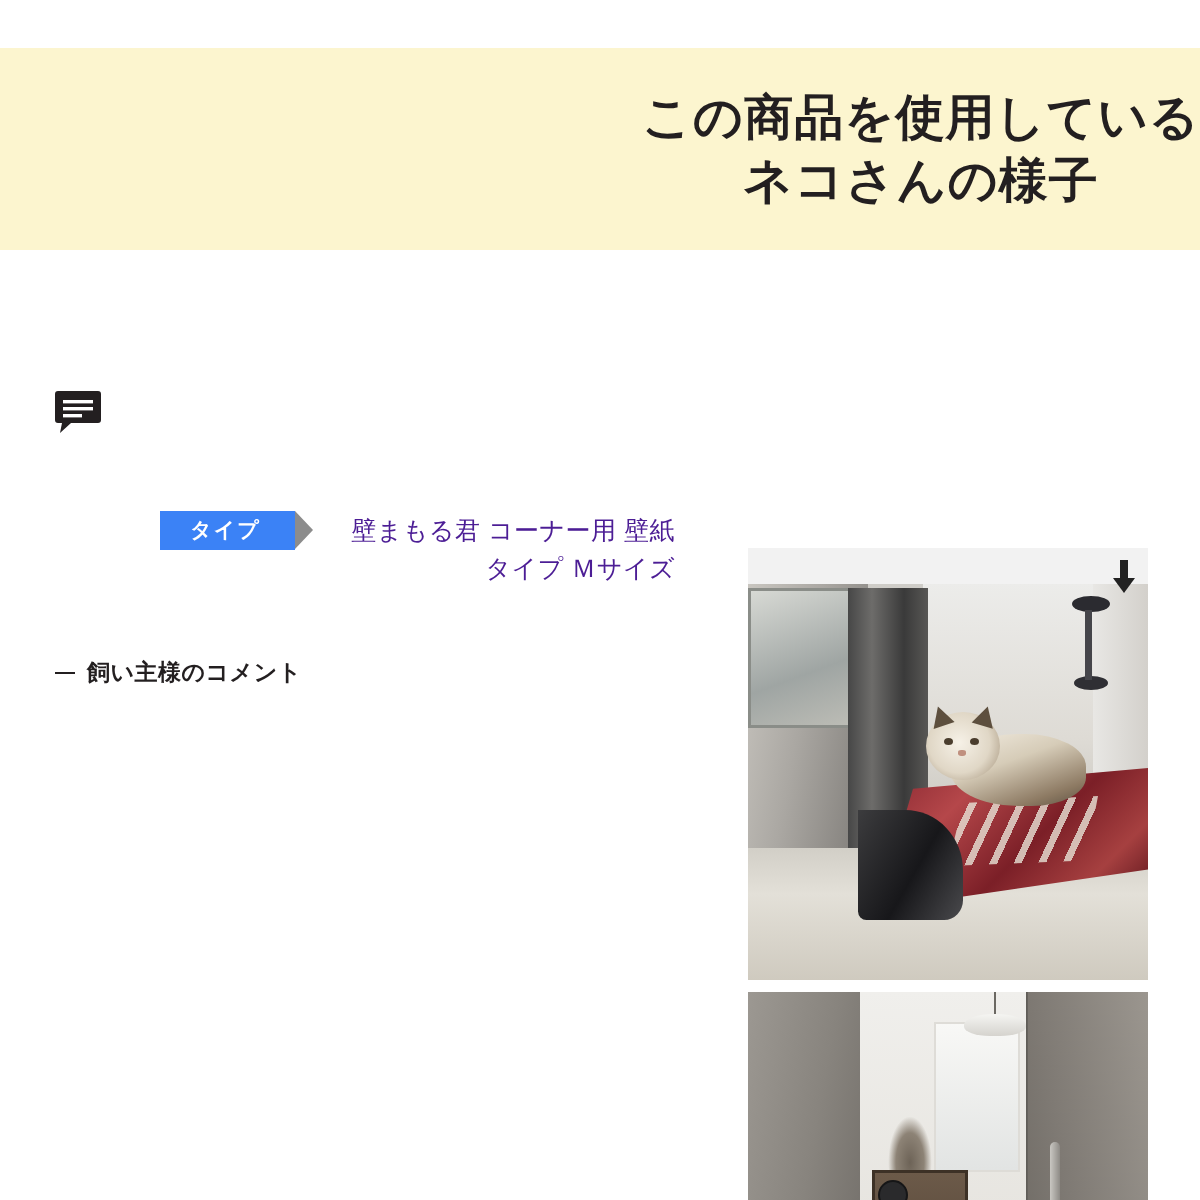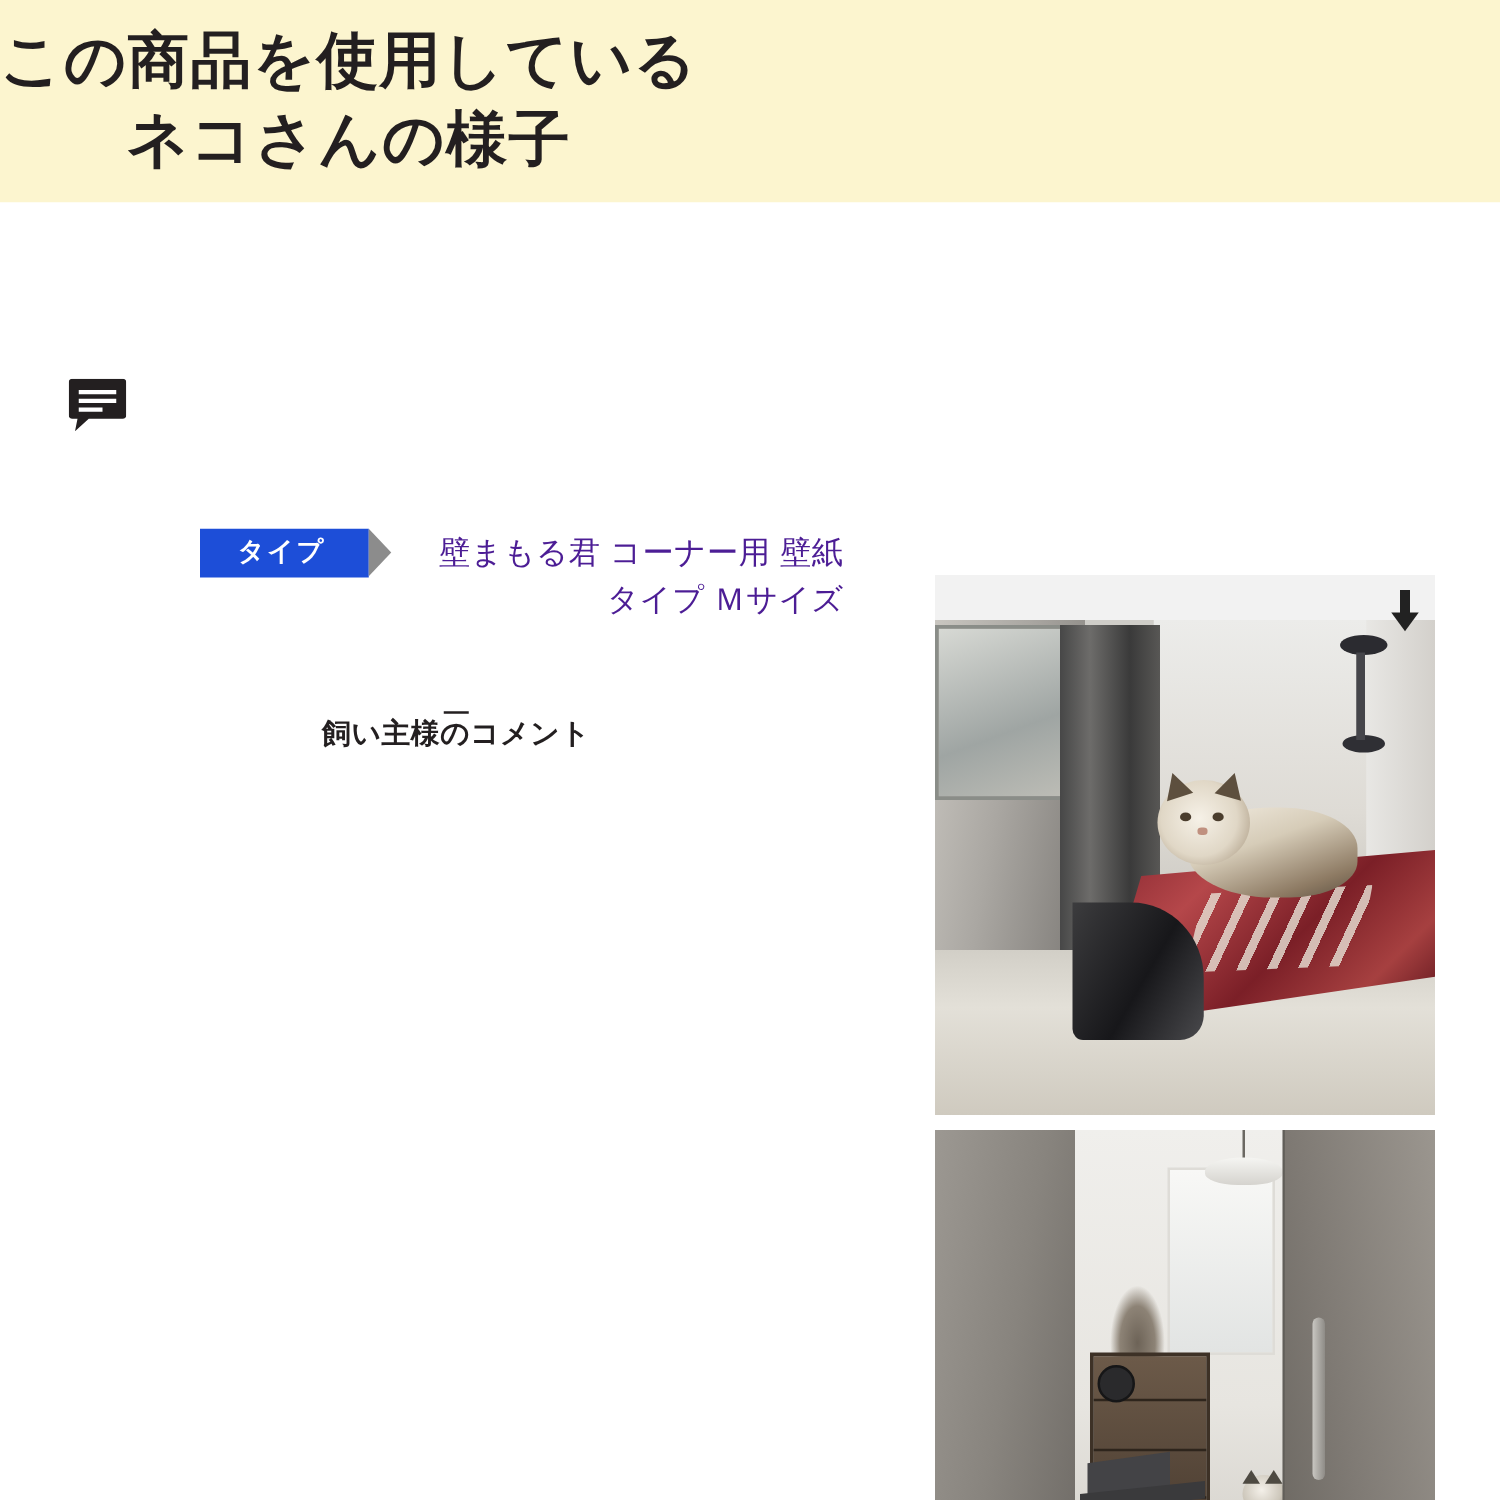--- a/index.html
+++ b/index.html
@@ -8,26 +8,27 @@
     height: 1200px;
     background: #ffffff;
     font-family: "Liberation Sans", "DejaVu Sans", sans-serif;
     color: #231f20;
     overflow: hidden;
   }
 
   
   .banner {
     width: 1200px;
-    height: 162px;
+    height: 202px;
     background: #fcf5cf;
     display: flex;
-    align-items: flex-start;
+    align-items: flex-end;
     justify-content: center;
     flex-direction: column;
+    margin-top: 48px;
   }
   .banner-title {
     font-size: 49px;
     font-weight: bold;
     line-height: 1.28;
     letter-spacing: 1px;
     text-align: center;
     color: #231f20;
     white-space: pre-line;
   }
@@ -76,21 +77,21 @@
 
   
   .type-block {
     margin-top: 78px;
     margin-left: 105px;
     display: flex;
     align-items: flex-start;
   }
   .type-tag {
     position: relative;
-    background: #1d4ed8;
+    background: #3b82f6;
     color: #ffffff;
     font-size: 21px;
     font-weight: bold;
     letter-spacing: 2px;
     padding: 7px 26px 8px 22px;
     height: 39px;
     line-height: 24px;
     width: 135px;
     text-align: center;
     flex: 0 0 auto;
@@ -117,21 +118,21 @@
 
   
   .owner-head {
     margin-top: 70px;
     font-size: 23px;
     font-weight: bold;
     letter-spacing: 0.5px;
     color: #231f20;
     display: flex;
     align-items: center;
-    flex-direction: column;
+    gap: 12px;
   }
   .owner-dash {
     display: inline-block;
     width: 20px;
     height: 2px;
     background: #231f20;
   }
   .owner-body {
     margin-top: 18px;
     font-size: 25px;

